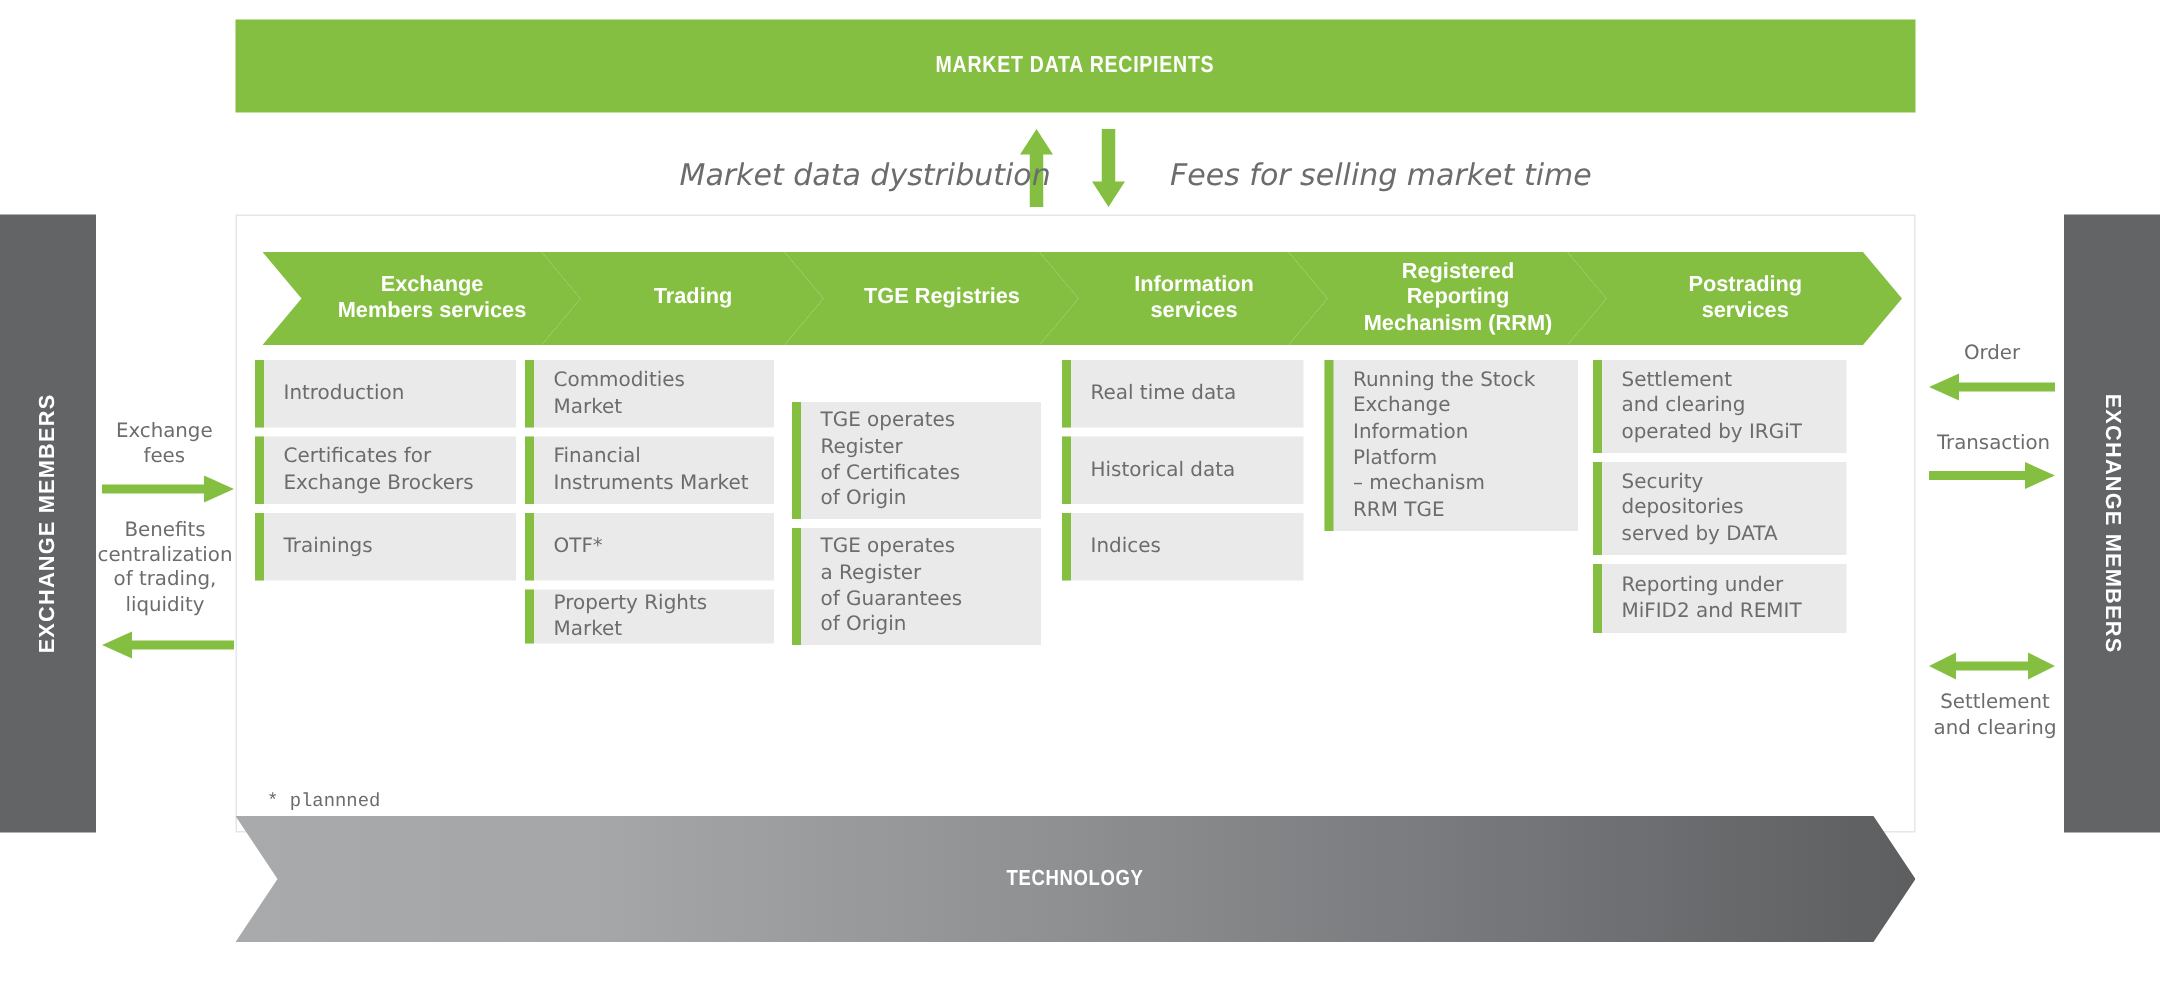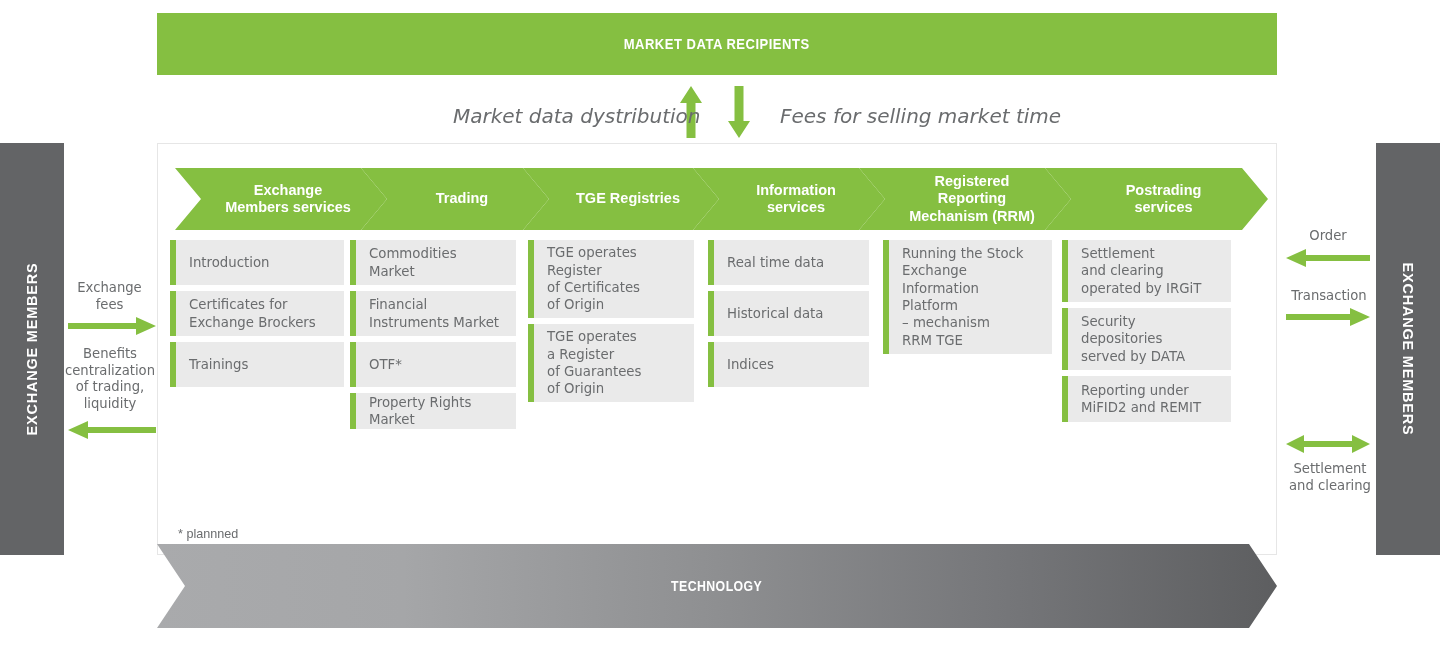--- a/index.html
+++ b/index.html
@@ -157,21 +157,21 @@
     font-family: "DejaVu Sans", sans-serif;
   }
 
   
   #footnote {
     position: absolute;
     left: 20px;
     top: 383px;
     color: #6a6c6e;
     font-size: 12.6px;
-    font-family: Liberation Sans, sans-serif;
+    font-family: Liberation Mono, monospace;
   }
 
   
   .side-label {
     position: absolute;
     color: #6a6c6e;
     font-size: 13.2px;
     line-height: 1.25;
     text-align: center;
     font-family: "DejaVu Sans", sans-serif;
@@ -319,21 +319,21 @@
       </div>
       <div class="item-box" style="height:45px;">
         <span class="item-text">OTF*</span>
       </div>
       <div class="item-box" style="height:36px;">
         <span class="item-text">Property Rights
 Market</span>
       </div>
     </div>
 
-    <div class="item-col" style="left:358px; width:166px;">
+    <div class="item-col" style="left:358px; width:166px;margin-top:28px;">
       <div class="item-box" style="height:78px;">
         <span class="item-text">TGE operates
 Register
 of Certificates
 of Origin</span>
       </div>
       <div class="item-box" style="height:78px;">
         <span class="item-text">TGE operates
 a Register
 of Guarantees

